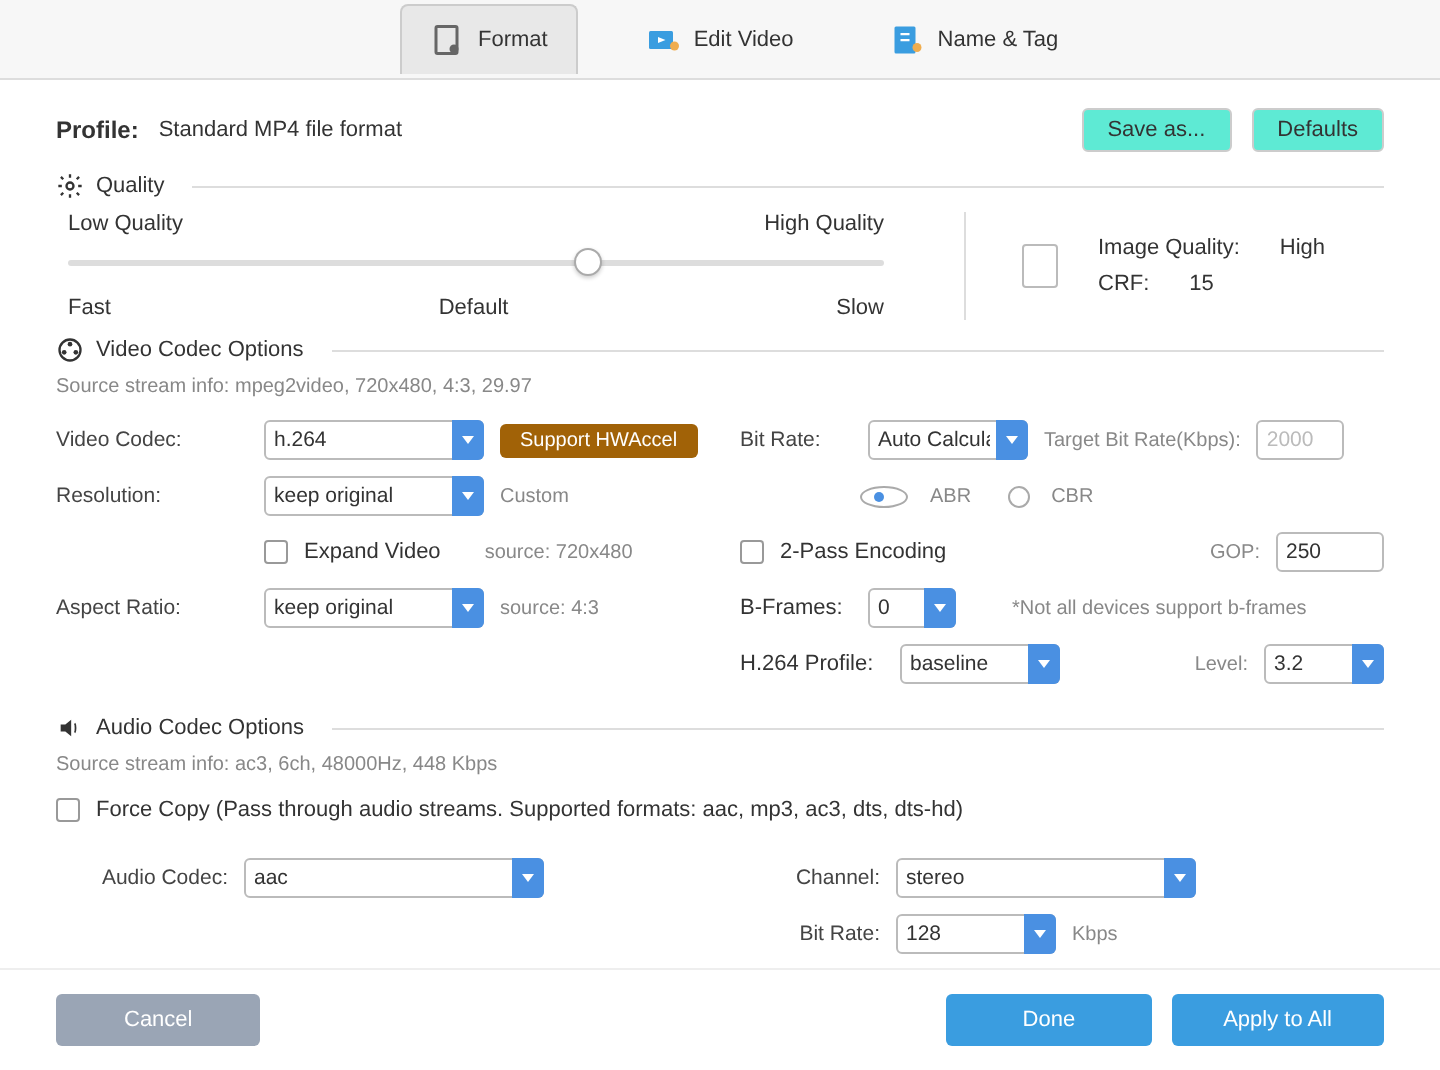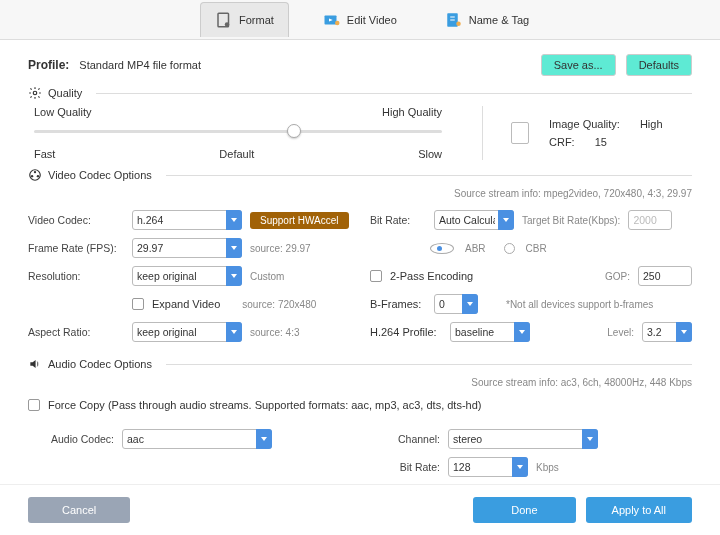--- a/index.html
+++ b/index.html
@@ -33,21 +33,21 @@
 .sel,.inp{height:20px;border:1px solid #bbb;border-radius:3px;padding:0 4px;font-size:10.5px;background:#fff}
 .sel{position:relative;padding-right:18px}
 .sel-wrap{position:relative;display:inline-block}
 .sel-arrow{position:absolute;right:0;top:0;width:16px;height:20px;background:#4a90e2;border-radius:0 3px 3px 0;display:flex;align-items:center;justify-content:center}
 .sel-arrow::after{content:"";border:3px solid transparent;border-top:4px solid #fff;margin-top:3px}
 .pill{background:#a16207;color:#fff;padding:3px 10px;border-radius:3px;font-size:10px;cursor:pointer}
 .hint{font-size:10px;color:#888}
 .chk{width:12px;height:12px;border:1px solid #999;border-radius:2px;display:inline-block;background:#fff;flex-shrink:0}
 .radio{width:11px;height:11px;border:1px solid #aaa;border-radius:50%;display:inline-block;margin-right:3px}
 .radio.sel::after{content:"";display:block;width:5px;height:5px;background:#4a90e2;border-radius:50%;margin:2px}
-.source-info{text-align:right;font-size:10px;color:#888;margin-bottom:2px}
+.source-info{text-align:left;font-size:10px;color:#888;margin-bottom:2px}
 .footer{position:absolute;bottom:0;left:0;right:0;padding:12px 28px;display:flex;gap:10px;align-items:center;border-top:1px solid #eee}
 .btn-gray{background:#9aa5b5;color:#fff;border:none;padding:7px 34px;border-radius:3px;cursor:pointer}
 .btn-blue{background:#3a9de0;color:#fff;border:none;padding:7px 26px;border-radius:3px;cursor:pointer}
 .num-input{width:44px}
 .wide{width:110px}
 .w80{width:80px}
 .w100{width:100px}
 </style>
 </head>
 <body>
@@ -141,25 +141,20 @@
   <div class="source-info">Source stream info: mpeg2video, 720x480, 4:3, 29.97</div>
 
   <div class="grid2">
     <div class="col">
       <div class="row">
         <span class="label">Video Codec:</span>
         <span class="sel-wrap"><input class="sel wide" value="h.264" style=""><span class="sel-arrow"></span></span>
         <span class="pill">Support HWAccel</span>
       </div>
       <div class="row">
-        <span class="label">Frame Rate (FPS):</span>
-        <span class="sel-wrap"><input class="sel wide" value="29.97" style=""><span class="sel-arrow"></span></span>
-        <span class="hint">source: 29.97</span>
-      </div>
-      <div class="row">
         <span class="label">Resolution:</span>
         <span class="sel-wrap"><input class="sel wide" value="keep original" style=""><span class="sel-arrow"></span></span>
         <span class="hint">Custom</span>
       </div>
       <div class="row">
         <span class="label"></span>
         <span class="chk"></span>
         <span>Expand Video</span>
         <span class="hint" style="margin-left:14px">source: 720x480</span>
       </div>
@@ -192,21 +187,21 @@
       <div class="row">
         <span style="width:56px">B-Frames:</span>
         <span class="sel-wrap"><input class="sel num-input" value="0" style=""><span class="sel-arrow"></span></span>
         <span class="hint" style="margin-left:20px">*Not all devices support b-frames</span>
       </div>
       <div class="row">
         <span style="width:72px">H.264 Profile:</span>
         <span class="sel-wrap"><input class="sel w80" value="baseline" style=""><span class="sel-arrow"></span></span>
         <span class="spacer"></span>
         <span class="hint">Level:</span>
-        <span class="sel-wrap"><input class="sel" style="width: 50px;" value="3.2"><span class="sel-arrow"></span></span>
+        <span class="sel-wrap"><input class="sel" style="width: 60px;" value="3.2"><span class="sel-arrow"></span></span>
       </div>
     </div>
   </div>
 
   <div class="section-head">
     <svg viewBox="0 0 24 24" fill="#333">
         <path d="M4 9v6h4l5 4V5L8 9H4z"></path>
         <path d="M16 8c1 1 1 7 0 8" fill="none" stroke="#333" stroke-width="1.5"></path>
       </svg>
     <span>Audio Codec Options</span>

